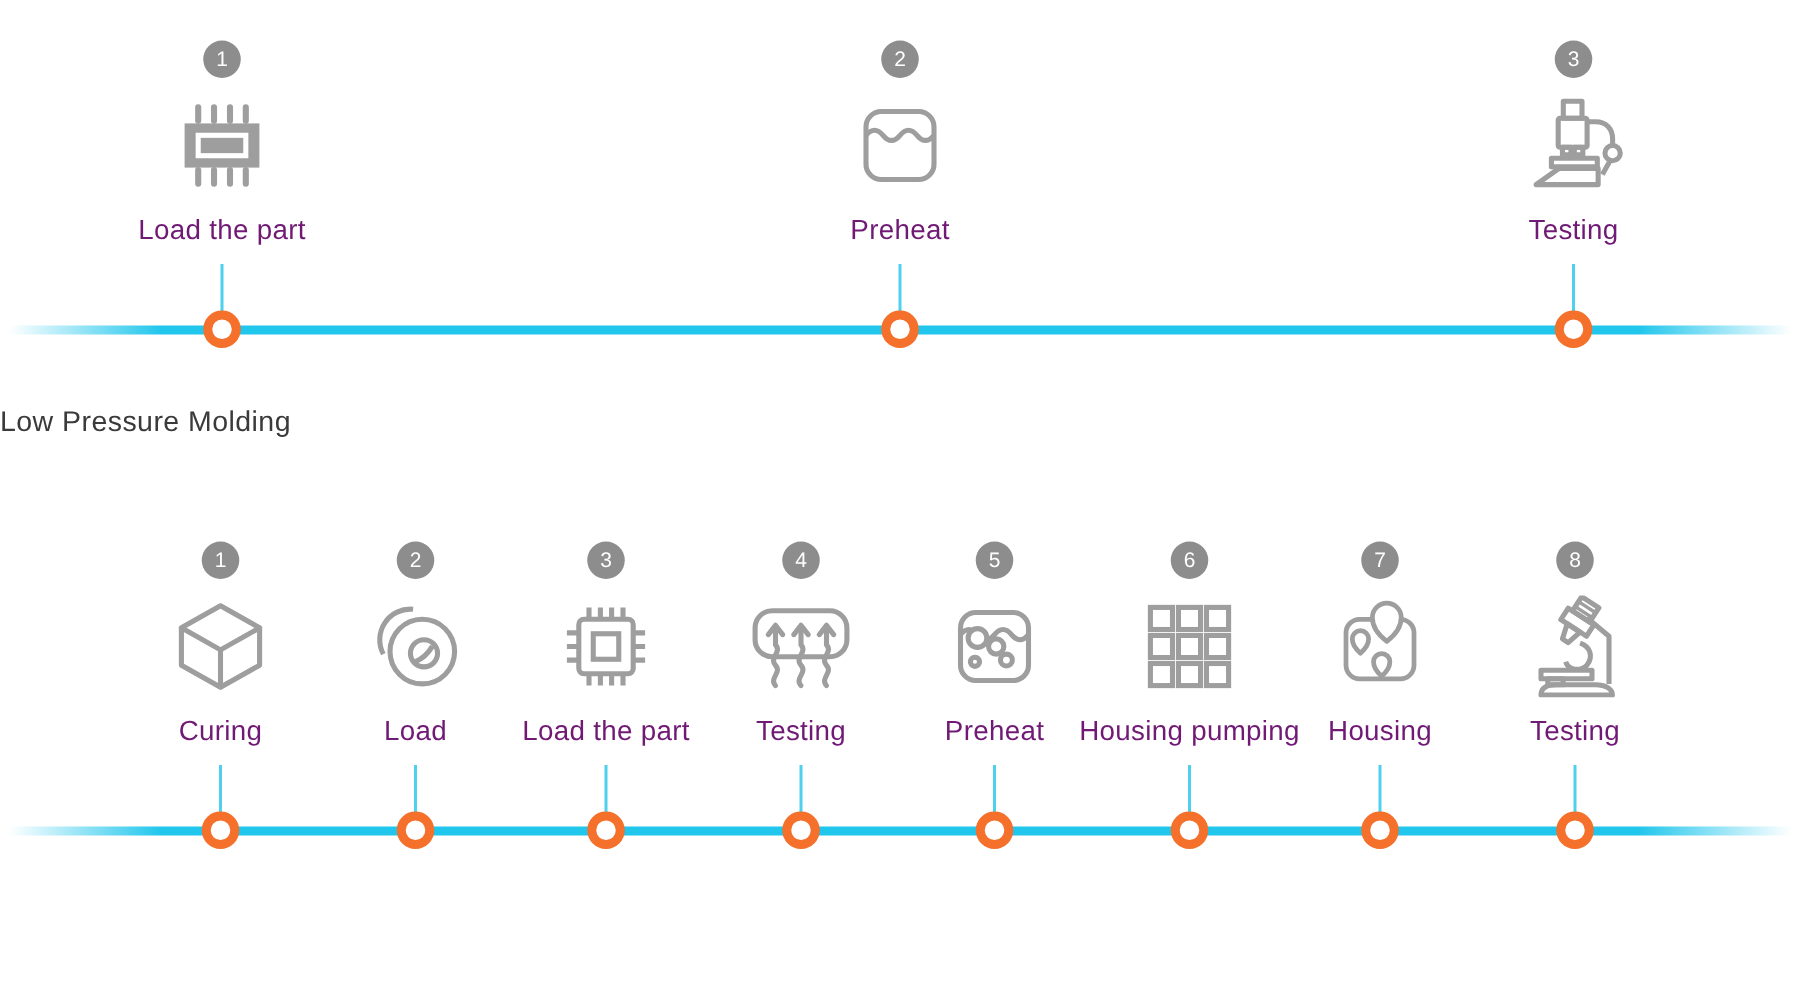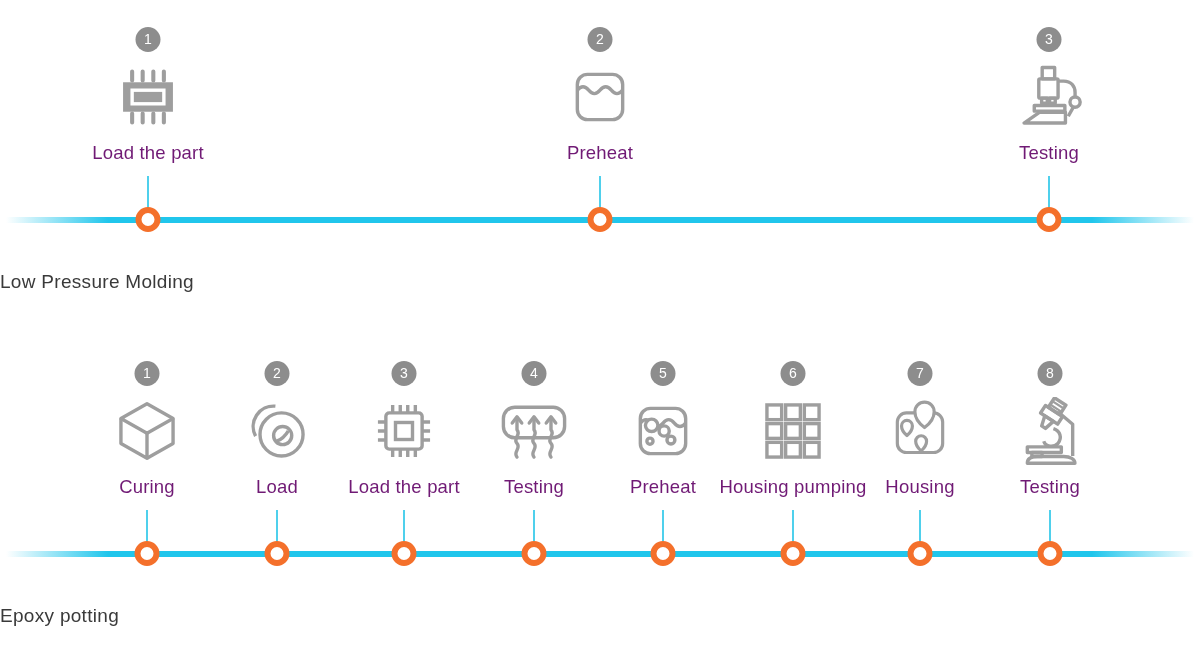--- a/index.html
+++ b/index.html
@@ -223,15 +223,14 @@
     <path d="M33 28 C39 30 41 36 37 41 C33 45 26 44 24.5 39"></path>
     <rect x="10" y="44" width="30" height="5"></rect>
     <rect x="14" y="49" width="9" height="3.5"></rect>
     <path d="M10 58.5 C10 54 14 52.5 19 52.5 H42 C48 52.5 52 55 52 58.5 Z"></path>
   </svg>
         </div>
         <div class="label">Testing</div>
         <div class="connector"></div>
         <div class="marker"></div>
       </div>
-      <div class="row-title">Epoxy potting</div>
     </div>
   </main>
 
 </body></html>

